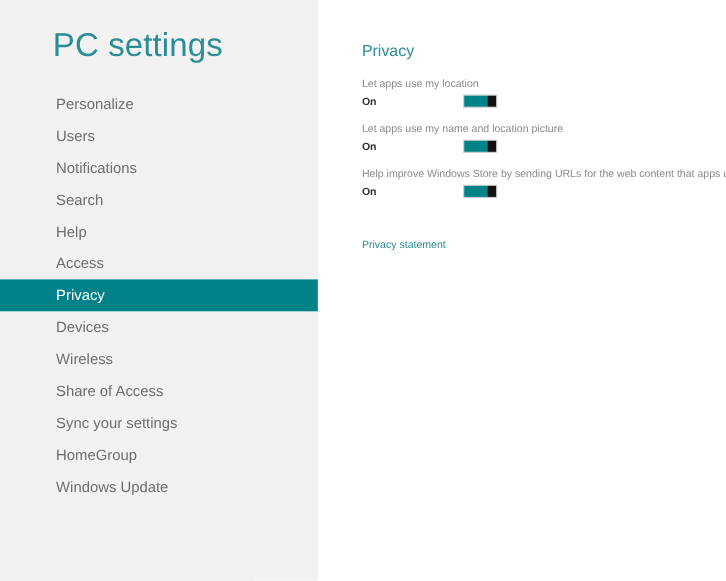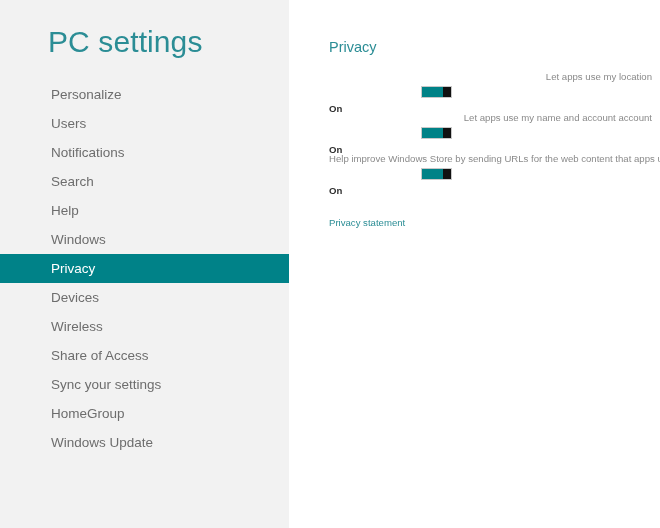--- a/index.html
+++ b/index.html
@@ -78,38 +78,37 @@
   .section-title {
     font-size: 14.5px;
     font-weight: 400;
     color: #2b8d95;
     line-height: 19px;
     margin: 0 0 13px 0;
     white-space: nowrap;
   }
   .setting-block {
     margin-bottom: 11px;
-    text-align: right;
   }
   .setting-label {
     font-size: 9.6px;
     font-weight: 400;
     color: #8a8a8a;
     line-height: 13px;
     white-space: nowrap;
     margin-bottom: 2px;
   }
   .setting-row {
     position: relative;
     height: 15px;
   }
   .setting-state {
     position: absolute;
     left: 0;
-    top: 16px;
+    top: 0;
     font-size: 9.6px;
     font-weight: bold;
     color: #2f2f2f;
     line-height: 15px;
     white-space: nowrap;
   }
   
   .toggle {
     position: absolute;
     left: 92px;
@@ -148,21 +147,21 @@
 <div class="screen">
 
   <div class="sidebar">
     <div class="app-title">PC settings</div>
     <div class="nav-list">
         <div class="nav-item"><span>Personalize</span></div>
         <div class="nav-item"><span>Users</span></div>
         <div class="nav-item"><span>Notifications</span></div>
         <div class="nav-item"><span>Search</span></div>
         <div class="nav-item"><span>Help</span></div>
-        <div class="nav-item"><span>Windows</span></div>
+        <div class="nav-item"><span>Access</span></div>
         <div class="nav-item selected"><span>Privacy</span></div>
         <div class="nav-item"><span>Devices</span></div>
         <div class="nav-item"><span>Wireless</span></div>
         <div class="nav-item"><span>Share of Access</span></div>
         <div class="nav-item"><span>Sync your settings</span></div>
         <div class="nav-item"><span>HomeGroup</span></div>
         <div class="nav-item"><span>Windows Update</span></div>
       </div>
   </div>
 
@@ -174,21 +173,21 @@
             <div class="setting-label">Let apps use my location</div>
             <div class="setting-row">
               <div class="setting-state">On</div>
               <div class="toggle">
                 <span class="track"></span>
                 <span class="thumb"></span>
               </div>
             </div>
           </div>
           <div class="setting-block">
-            <div class="setting-label">Let apps use my name and account account</div>
+            <div class="setting-label">Let apps use my name and location picture</div>
             <div class="setting-row">
               <div class="setting-state">On</div>
               <div class="toggle">
                 <span class="track"></span>
                 <span class="thumb"></span>
               </div>
             </div>
           </div>
           <div class="setting-block">
             <div class="setting-label">Help improve Windows Store by sending URLs for the web content that apps use</div>

